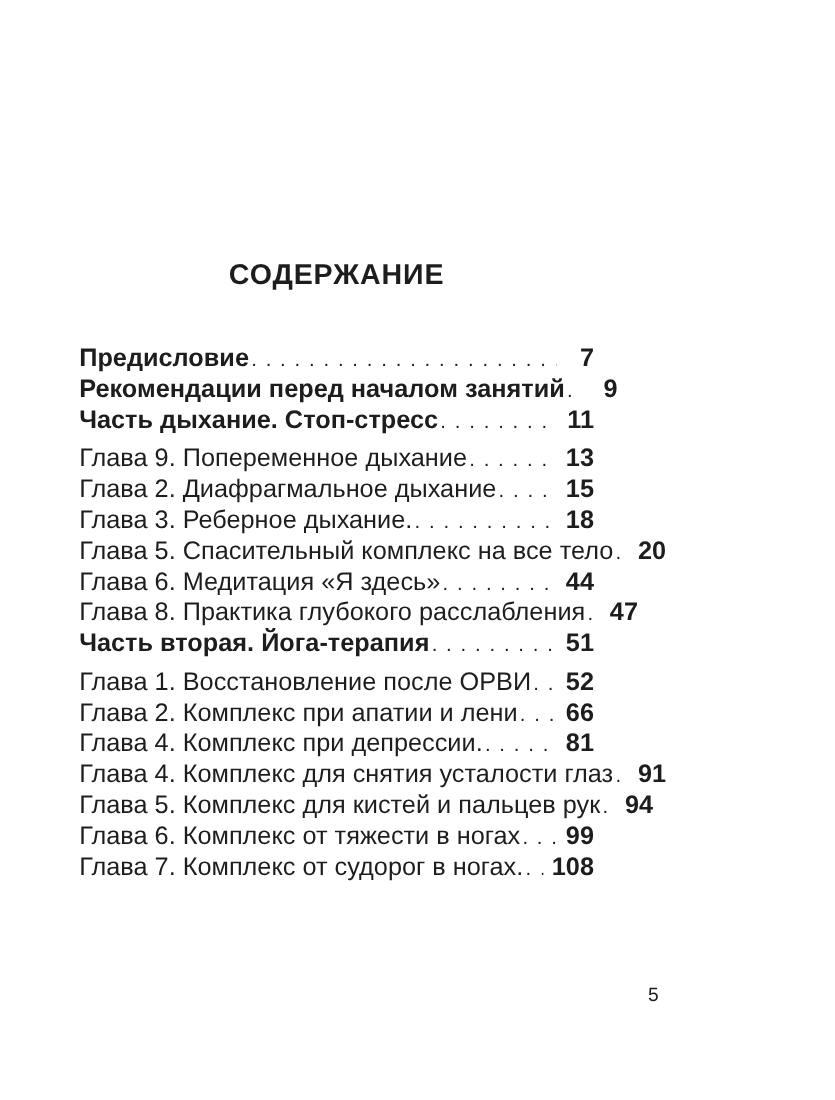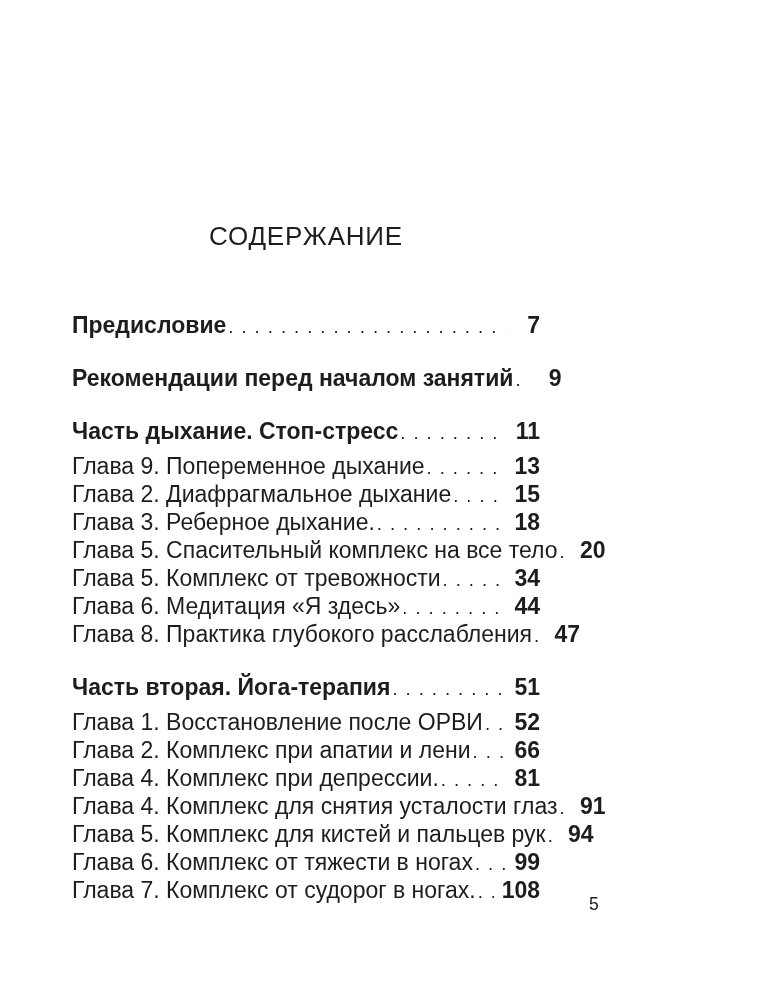--- a/index.html
+++ b/index.html
@@ -10,38 +10,38 @@
   .page {
     position: relative;
     width: 759px;
     height: 1000px;
     background: var(--bg);
     overflow: hidden;
   }
 
   .title {
     position: absolute;
-    top: 221px;
+    top: 234px;
     left: 72px;
     width: 468px;
     text-align: center;
     font-size: 26px;
     line-height: 30px;
-    font-weight: 400;
+    font-weight: 700;
     letter-spacing: 0.8px;
   }
 
   .toc {
     position: absolute;
     top: 312px;
     left: 72px;
     width: 468px;
   }
 
-  .section { margin-top: 25px; }
+  .section { }
   .section:first-child { margin-top: 0; }
   .chapters { margin-top: 7px; }
 
   .row {
     display: flex;
     align-items: baseline;
     font-size: 23px;
     line-height: 27px;
     white-space: nowrap;
   }
@@ -124,25 +124,20 @@
     <span class="leader"></span>
     <span class="pagenum">18</span>
   </div>
 
   <div class="row">
     <span class="label">Глава 5. Спасительный комплекс на все тело</span>
     <span class="leader"></span>
     <span class="pagenum">20</span>
   </div>
 
-  <div class="row">
-    <span class="label">Глава 5. Комплекс от тревожности</span>
-    <span class="leader"></span>
-    <span class="pagenum">34</span>
-  </div>
 
   <div class="row">
     <span class="label">Глава 6. Медитация «Я здесь»</span>
     <span class="leader"></span>
     <span class="pagenum">44</span>
   </div>
 
   <div class="row">
     <span class="label">Глава 8. Практика глубокого расслабления</span>
     <span class="leader"></span>

